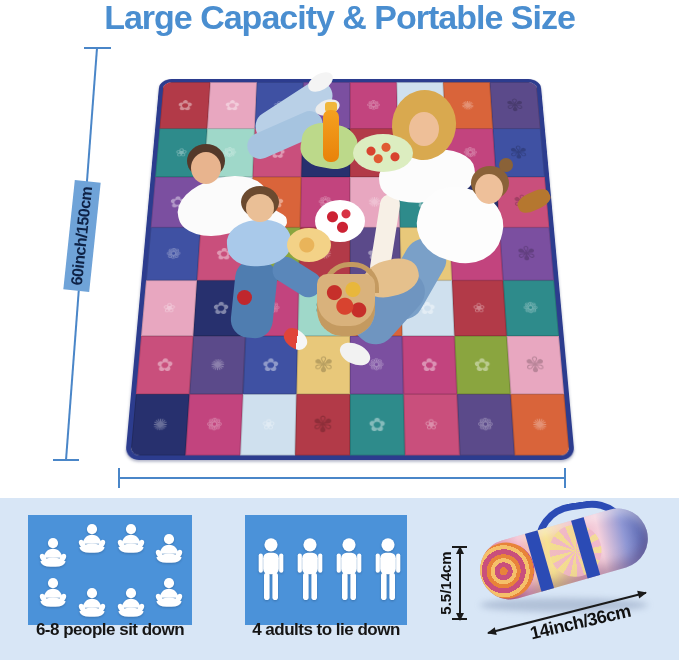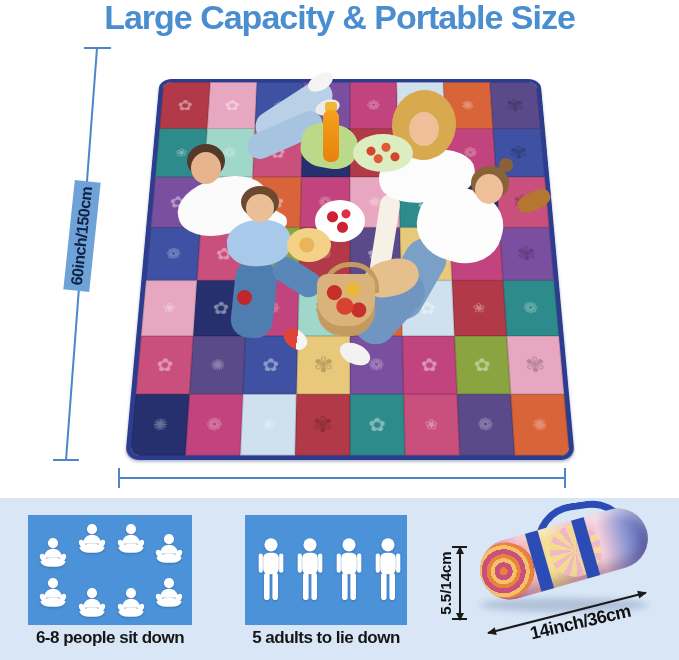--- a/index.html
+++ b/index.html
@@ -104,21 +104,21 @@
   .cap-box{position:absolute;top:17px;height:110px;background:var(--box-blue);}
   .box-sit{left:28px;width:164px;}
   .box-lie{left:245px;width:162px;}
   .figure{position:absolute;}
   .figure svg{display:block;filter:drop-shadow(0 1px 1px rgba(30,60,100,.35));}
   .sit-fig{width:34px;height:33px;}
   .lie-fig{width:28px;height:92px;}
   .s1{left:8px;top:22px;}.s2{left:47px;top:8px;}.s3{left:86px;top:8px;}.s4{left:124px;top:18px;}
   .s5{left:8px;top:62px;}.s6{left:47px;top:72px;}.s7{left:86px;top:72px;}.s8{left:124px;top:62px;}
   .l1{left:12px;top:9px;}.l2{left:51px;top:9px;}.l3{left:90px;top:9px;}.l4{left:129px;top:9px;}
-  .caption{position:absolute;top:130px;text-align:center;font-weight:bold;font-size:17px;
+  .caption{position:absolute;top:122px;text-align:center;font-weight:bold;font-size:17px;
            letter-spacing:-0.5px;color:var(--caption-text);}
   .cap-sit{left:20px;width:180px;}
   .cap-lie{left:240px;width:172px;}
 
   
   .roll{position:absolute;left:470px;top:0px;width:205px;height:140px;}
   .roll div{position:absolute;}
   .roll-handle{left:62px;top:4px;width:84px;height:34px;border:7px solid var(--strap-blue);
                border-bottom:none;border-radius:42px 42px 0 0;transform:rotate(-8deg);}
   .roll-shadow{left:10px;top:100px;width:168px;height:14px;background:rgba(90,110,150,.30);
@@ -379,21 +379,21 @@
       <circle cx="10" cy="5" r="4.7" fill="#fff"></circle>
       <rect x="4.4" y="10.6" width="11.2" height="15.5" rx="4" fill="#fff"></rect>
       <rect x="1.2" y="11.2" width="3" height="13.8" rx="1.5" fill="#fff"></rect>
       <rect x="15.8" y="11.2" width="3" height="13.8" rx="1.5" fill="#fff"></rect>
       <rect x="5" y="25" width="4" height="19.5" rx="2" fill="#fff"></rect>
       <rect x="11" y="25" width="4" height="19.5" rx="2" fill="#fff"></rect>
     </svg>
   </div>
       </div>
     <div class="caption cap-sit">6-8 people sit down</div>
-    <div class="caption cap-lie">5 adults to lie down</div>
+    <div class="caption cap-lie">4 adults to lie down</div>
 
     <div class="roll">
       <div class="roll-shadow"></div>
       <div class="roll-handle"></div>
       <div class="roll-body">
         <div class="roll-swirl"></div>
         <div class="roll-fan"></div>
         <div class="roll-strap1"></div>
         <div class="roll-strap2"></div>
       </div>

